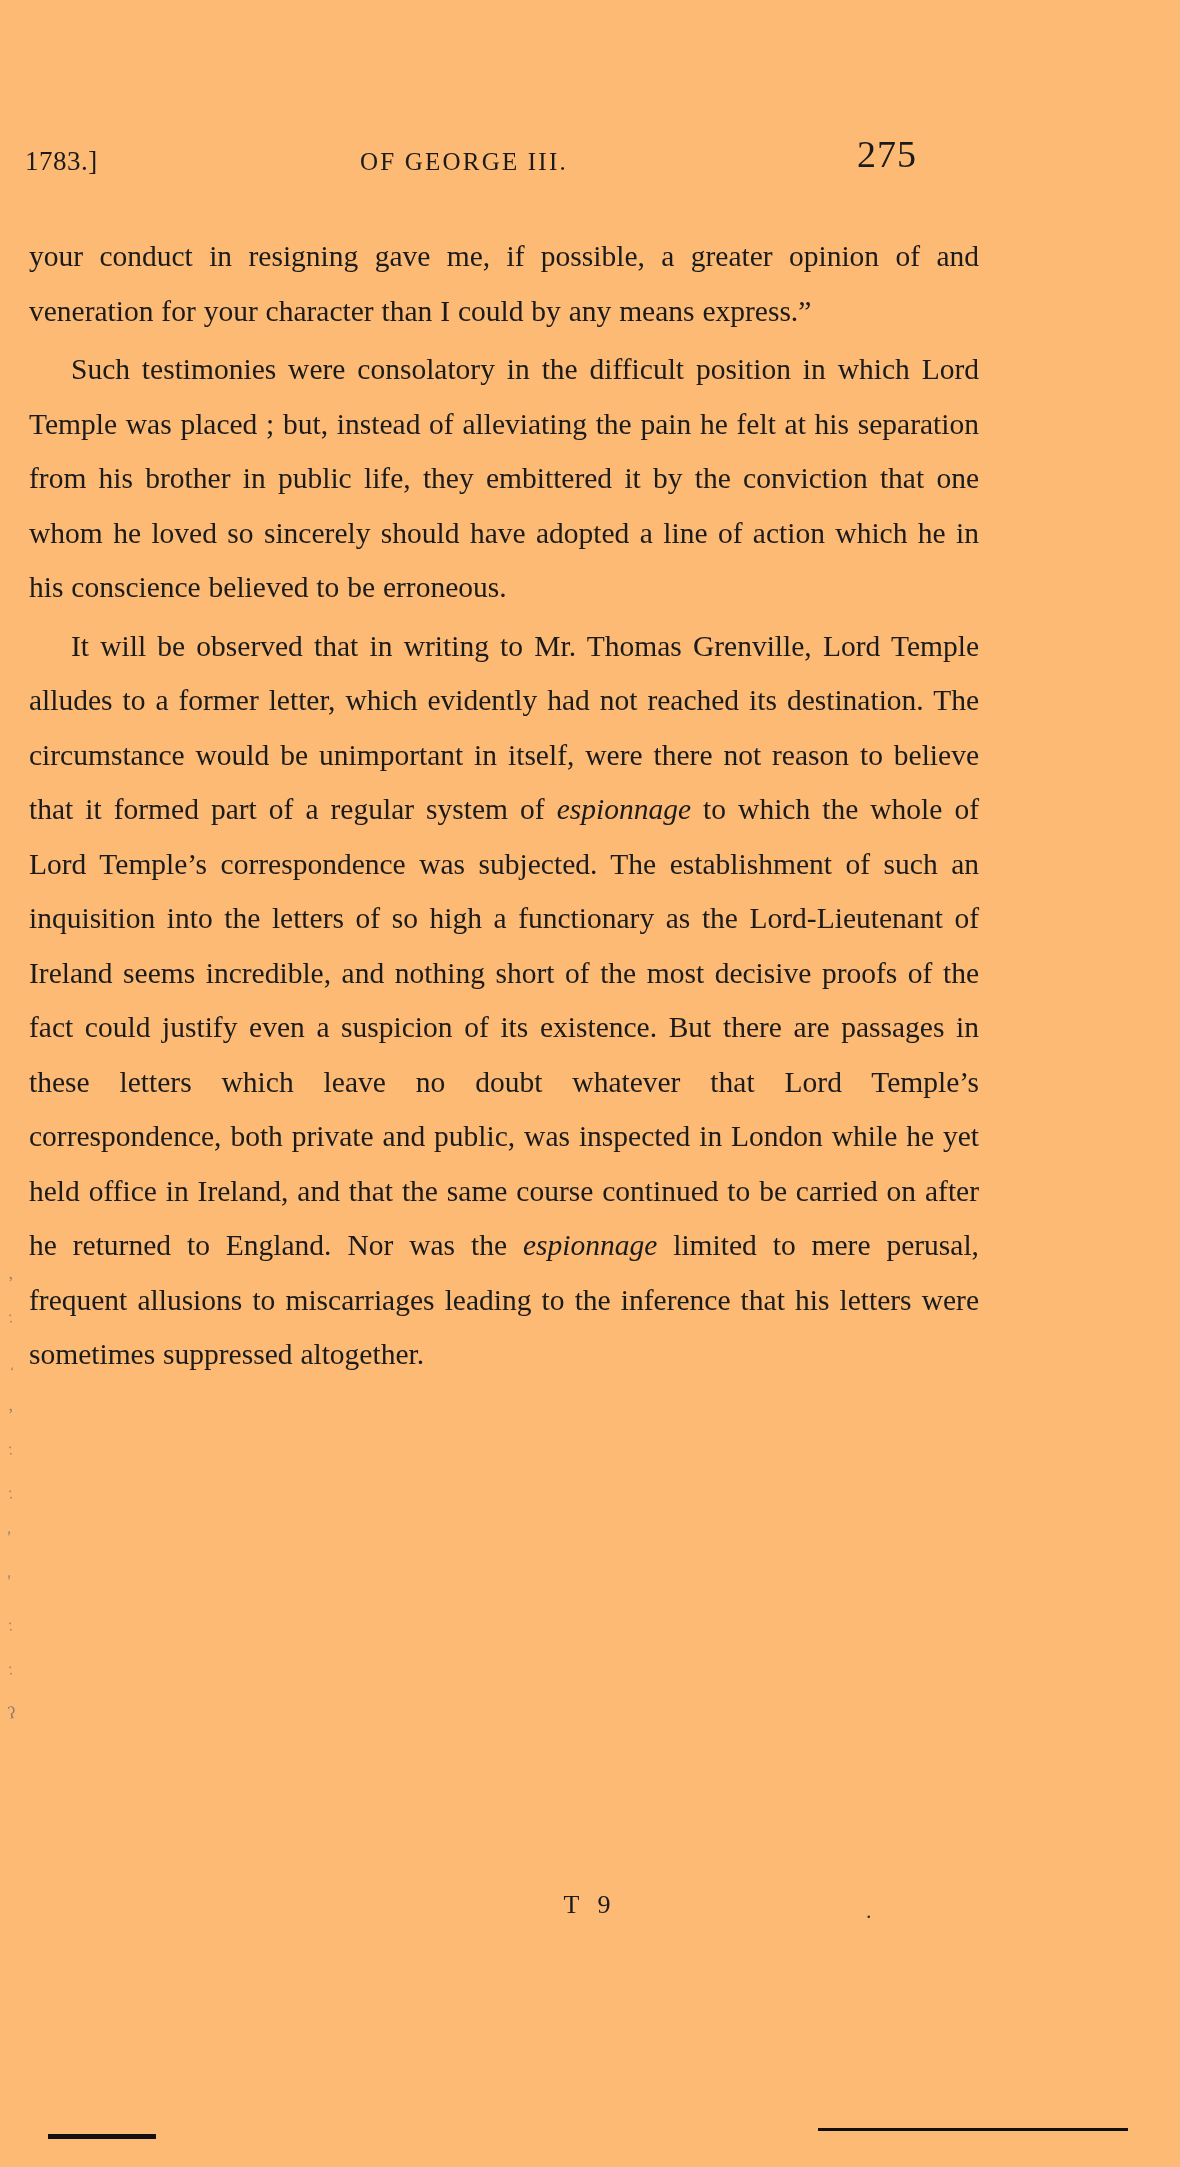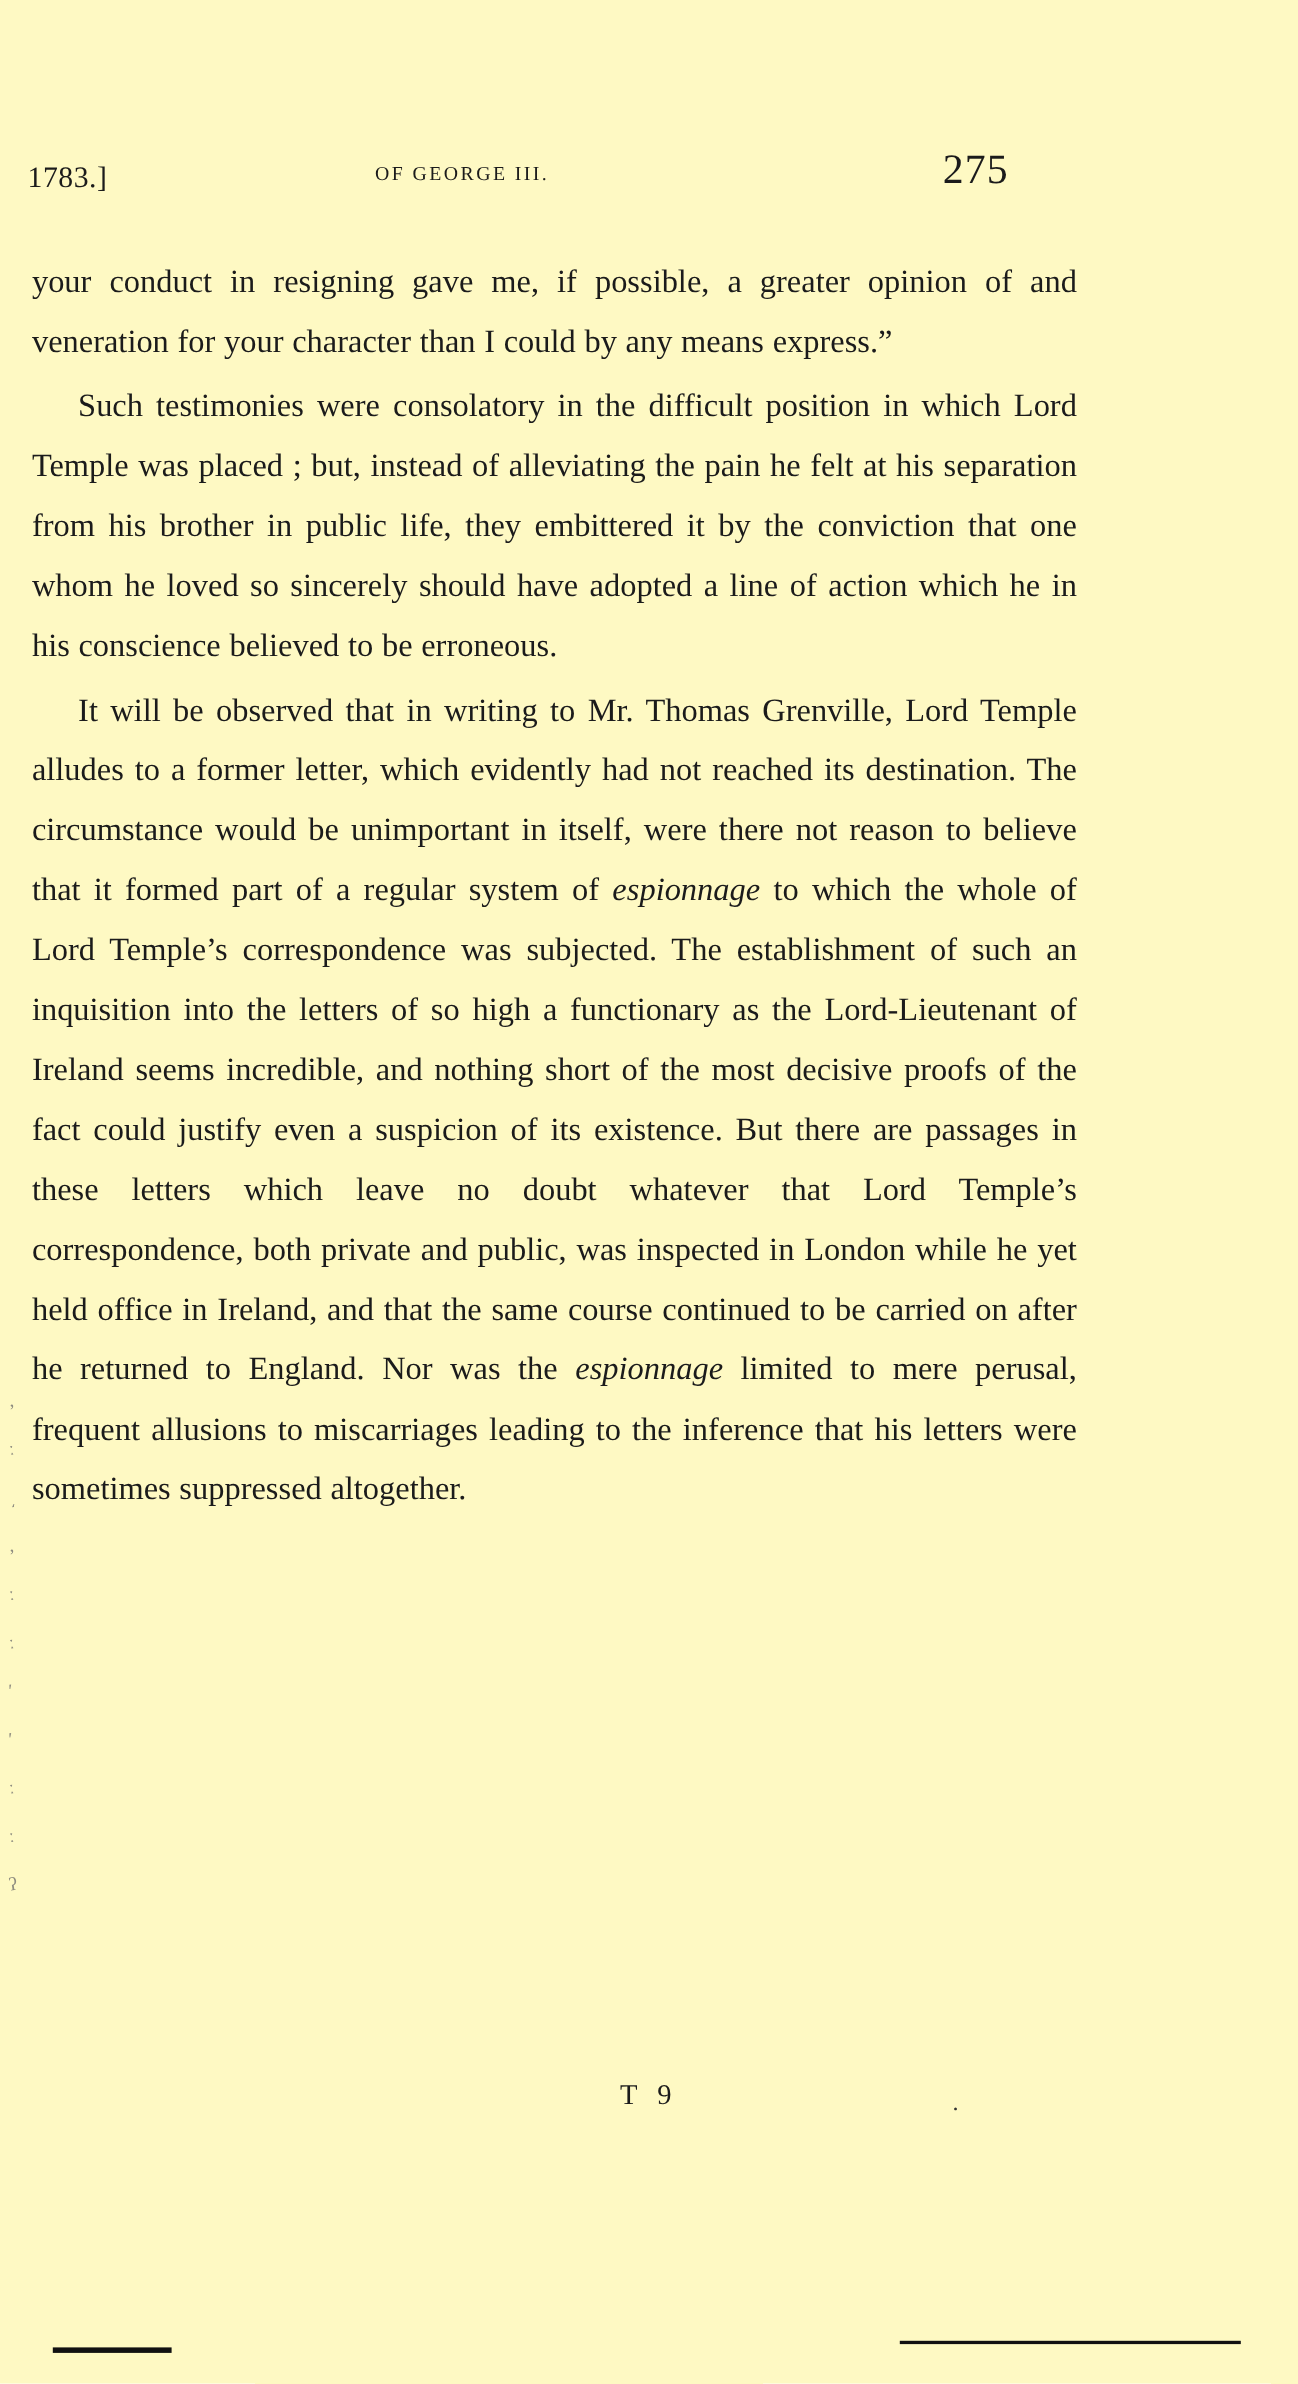--- a/index.html
+++ b/index.html
@@ -4,21 +4,21 @@
 <style>
   html, body {
     margin: 0;
     padding: 0;
     background: #ffffff;
   }
   .page {
     position: relative;
     width: 1180px;
     height: 2167px;
-    background: #fef9c3;
+    background: #fdba74;
     overflow: hidden;
     font-family: "Liberation Serif", serif;
     color: #1b1b1b;
   }
   .content {
     position: absolute;
     left: 0;
     top: 0;
     width: 1180px;
     height: 2167px;
@@ -33,23 +33,23 @@
   }
   .header .year {
     position: absolute;
     left: 0;
     top: 16px;
     font-size: 27px;
     letter-spacing: 0.5px;
   }
   .header .title {
     position: absolute;
-    left: 316px;
+    left: 335px;
     top: 18px;
-    font-size: 18px;
+    font-size: 25px;
     letter-spacing: 2.2px;
     font-variant: small-caps;
     text-transform: uppercase;
   }
   .header .folio {
     position: absolute;
     right: 68px;
     top: 2px;
     font-size: 38px;
     letter-spacing: 1px;

